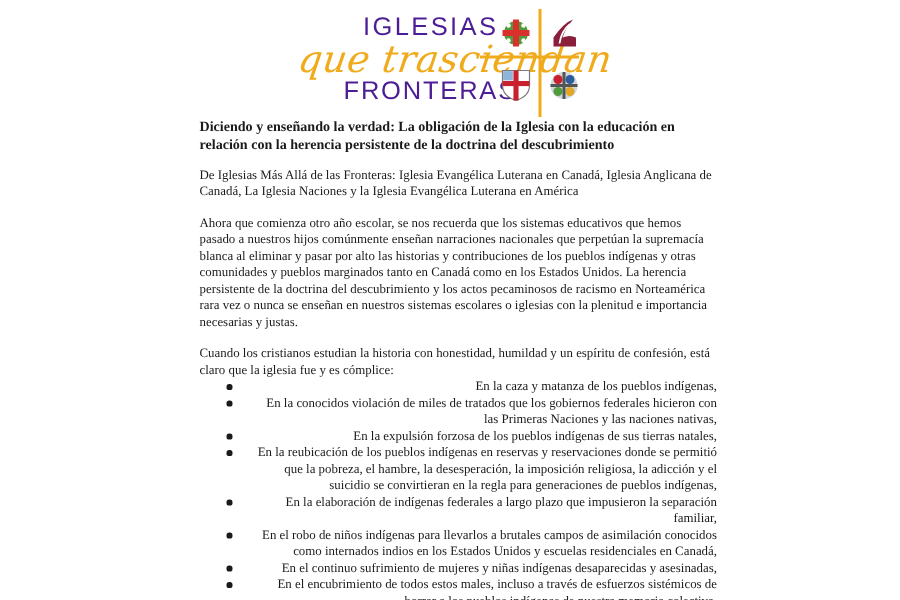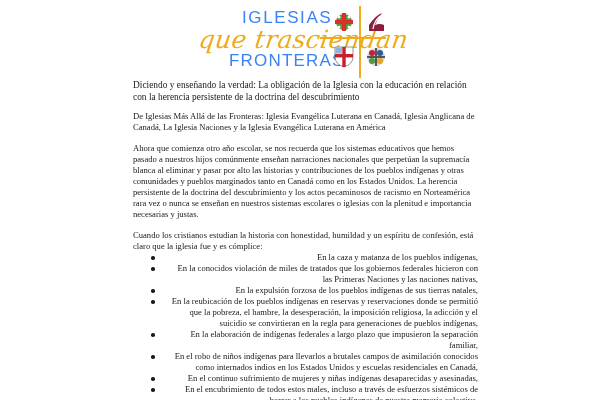--- a/index.html
+++ b/index.html
@@ -10,21 +10,21 @@
       color: #1a1a1a;
       position: relative;
     }
     .logo {
       position: absolute; left: 0; top: 0; width: 600px; height: 78px;
     }
     .logo-word {
       position: absolute;
       font-family: "Liberation Sans", sans-serif;
       letter-spacing: 1.2px;
-      color: #3b82f6;
+      color: #4c1d95;
     }
     .logo-iglesias { left: 242px; top: 8px; font-size: 17px; letter-spacing: 1.6px; }
     .logo-script {
       left: 199px; top: 25px; font-size: 25px;
       font-family: "DejaVu Serif", serif; font-style: italic;
       color: #f0ab1c; letter-spacing: 0.3px; transform: skewX(-8deg);
     }
     .logo-fronteras { left: 229px; top: 51px; font-size: 17px; letter-spacing: 1.2px; }
     .emblems { position: absolute; left: 330px; top: 6px; width: 62px; height: 72px; }
     .vline { position: absolute; left: 29px; top: 0; width: 2px; height: 72px; background: #f0ab1c; }
@@ -32,21 +32,21 @@
     .em { position: absolute; width: 20px; height: 22px; }
     .em1 { left: 4px; top: 5px; }
     .em2 { left: 36px; top: 5px; }
     .em3 { left: 4px; top: 40px; }
     .em4 { left: 36px; top: 40px; }
 
     .doc {
       position: absolute; left: 133px; top: 80px; width: 345px;
       font-size: 8.6px; line-height: 11px;
     }
-    .title { font-weight: normal; font-size: 9.4px; line-height: 11.5px; margin: 0 0 8px 0; }
+    .title { font-weight: bold; font-size: 9.4px; line-height: 11.5px; margin: 0 0 8px 0; }
     p { margin: 0 0 10px 0; }
     ul { margin: -10px 0 9px 0; padding-left: 35px; list-style: none; }
     li { position: relative; margin: 0; text-align: right; }
     li::before {
       content: ""; position: absolute; left: -17px; top: 4px;
       width: 3.5px; height: 3.5px; background: #1a1a1a; border-radius: 50%;
     }
   </style>
 </head>
 <body>

